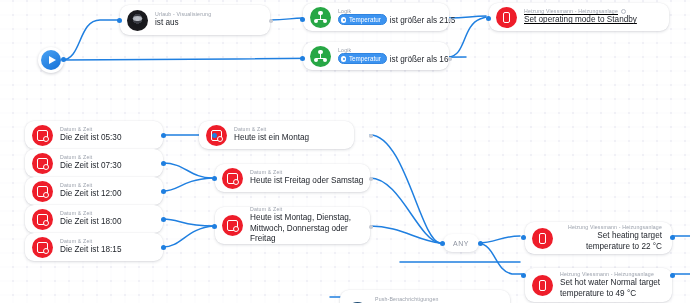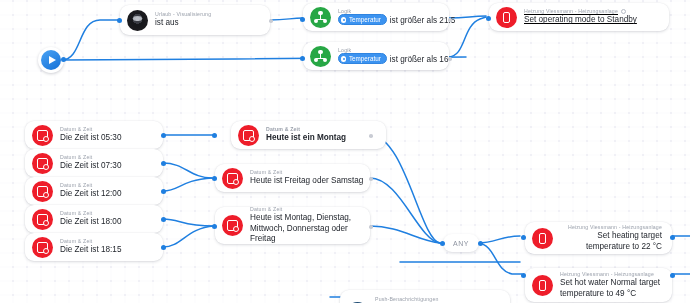--- a/index.html
+++ b/index.html
@@ -317,21 +317,21 @@
     <div class="ico red">
         <div class="glyph-cal"></div>
       </div>
     <div class="txt">
       <div class="kicker">Datum &amp; Zeit</div>
       <div class="title">Die Zeit ist 18:15</div>
     </div>
   </div>
   <div class="port" style="left:161px;top:245px;"></div>
 
-  <div class="node" style="left:231px;top:121px;width:155px;height:28px;font-weight:bold;">
+  <div class="node" style="left:199px;top:121px;width:155px;height:28px;">
     <div class="ico red">
         <div class="glyph-cal"></div>
       </div>
     <div class="txt">
       <div class="kicker">Datum &amp; Zeit</div>
       <div class="title">Heute ist ein Montag</div>
     </div>
   </div>
   <div class="port" style="left:212px;top:133px;"></div>
   <div class="port out-gray" style="left:369px;top:134px;"></div>

